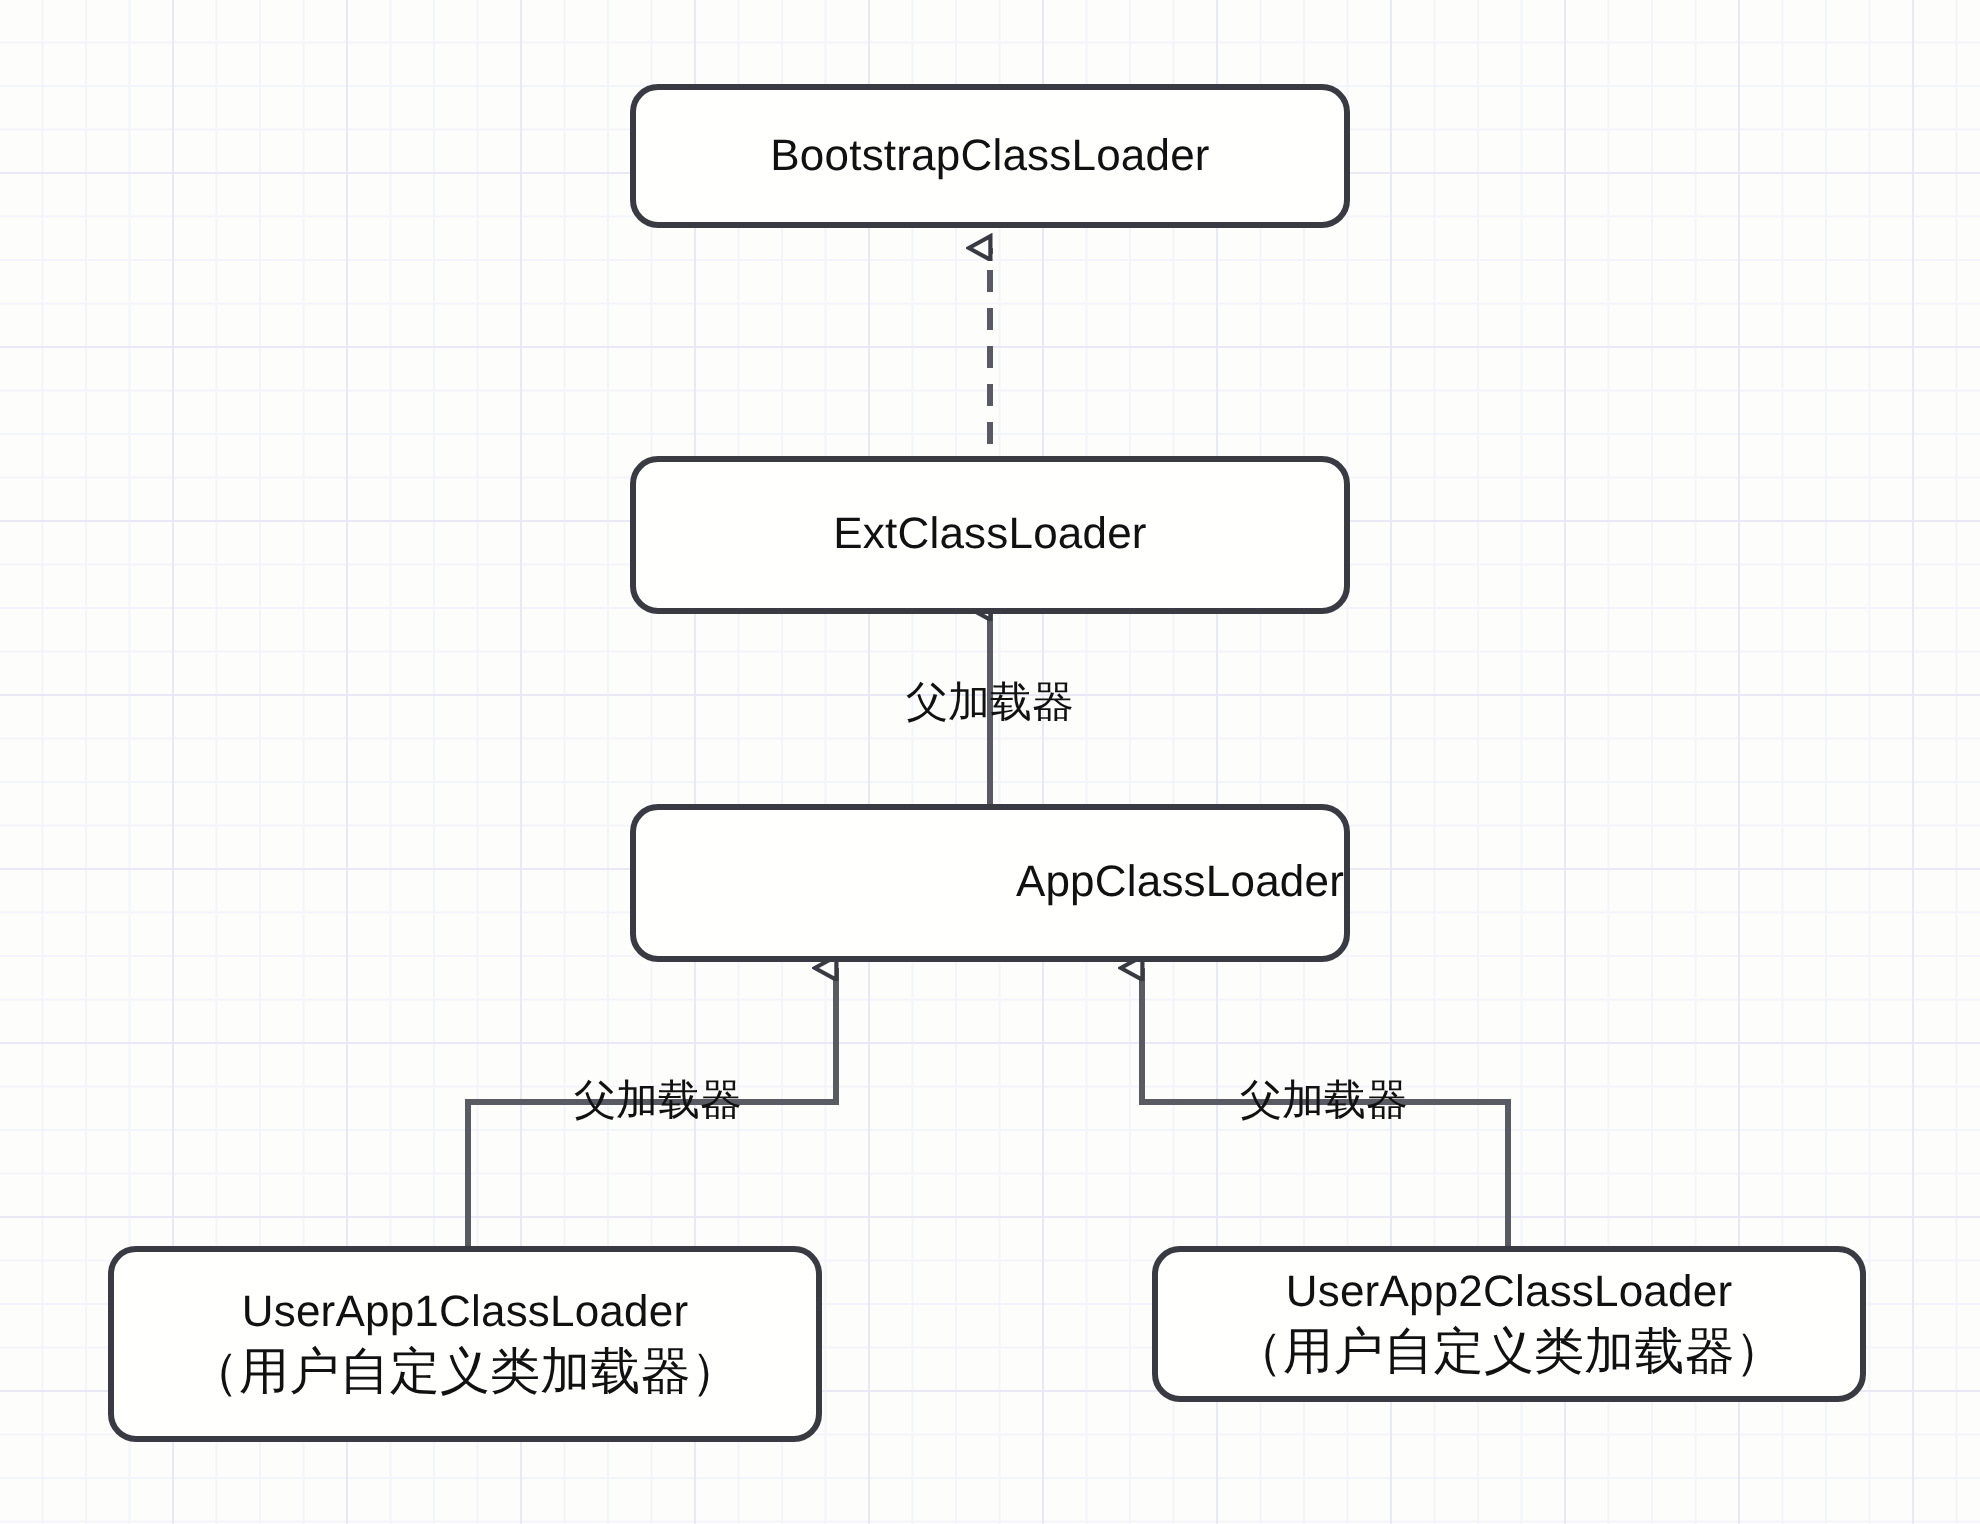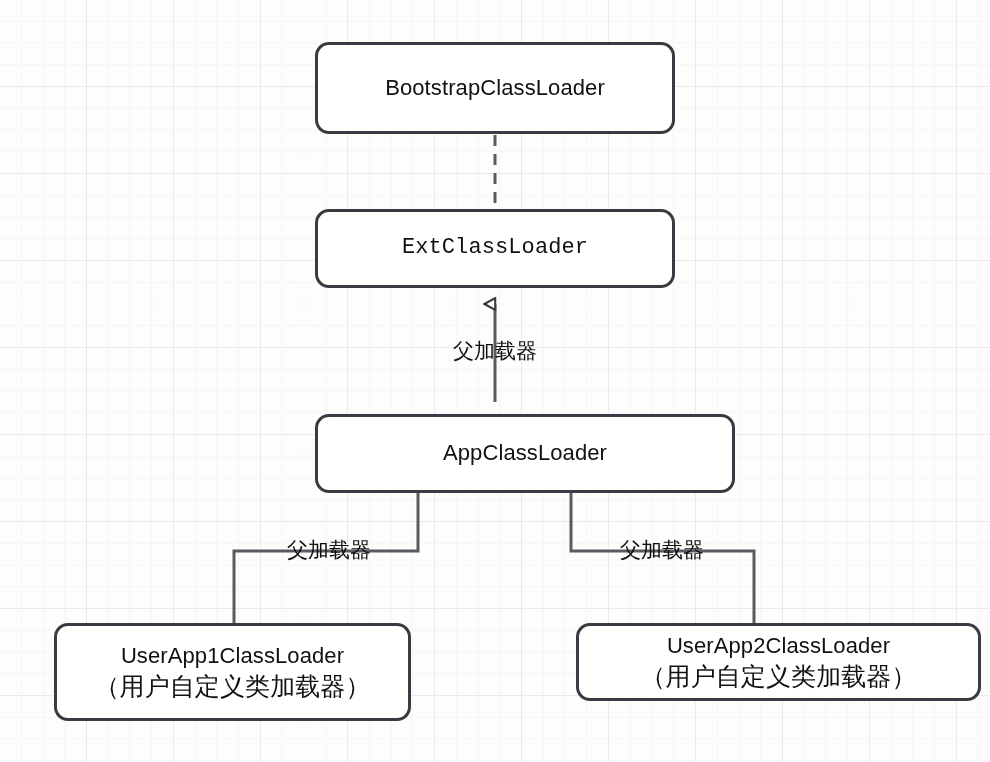--- a/index.html
+++ b/index.html
@@ -55,25 +55,25 @@
   .node .title {
     font-size: 22px;
     letter-spacing: 0.1px;
     white-space: nowrap;
   }
   .node .subtitle {
     font-size: 25px;
     letter-spacing: 0.1px;
     white-space: nowrap;
   }
-  #node-bootstrap { left: 315px; top: 42px;  width: 360px; height: 92px; }
-  #node-ext       { left: 315px; top: 209px; width: 360px; height: 79px; font-family: Liberation Mono, monospace; }
-  #node-app       { left: 315px; top: 414px; width: 420px; height: 79px; }
+  #node-bootstrap { left: 315px; top: 42px;  width: 360px; height: 72px; }
+  #node-ext       { left: 315px; top: 228px; width: 360px; height: 79px; }
+  #node-app       { left: 315px; top: 402px; width: 360px; height: 79px; align-items: flex-end; }
   #node-user1     { left: 54px;  top: 623px; width: 357px; height: 98px; }
-  #node-user2     { left: 576px; top: 623px; width: 405px; height: 78px; }
+  #node-user2     { left: 576px; top: 623px; width: 357px; height: 78px; }
 
   .edge-label {
     position: absolute;
     font-size: 21px;
     color: #111111;
     background: transparent;
     white-space: nowrap;
     z-index: 3;
     text-align: center;
   }

